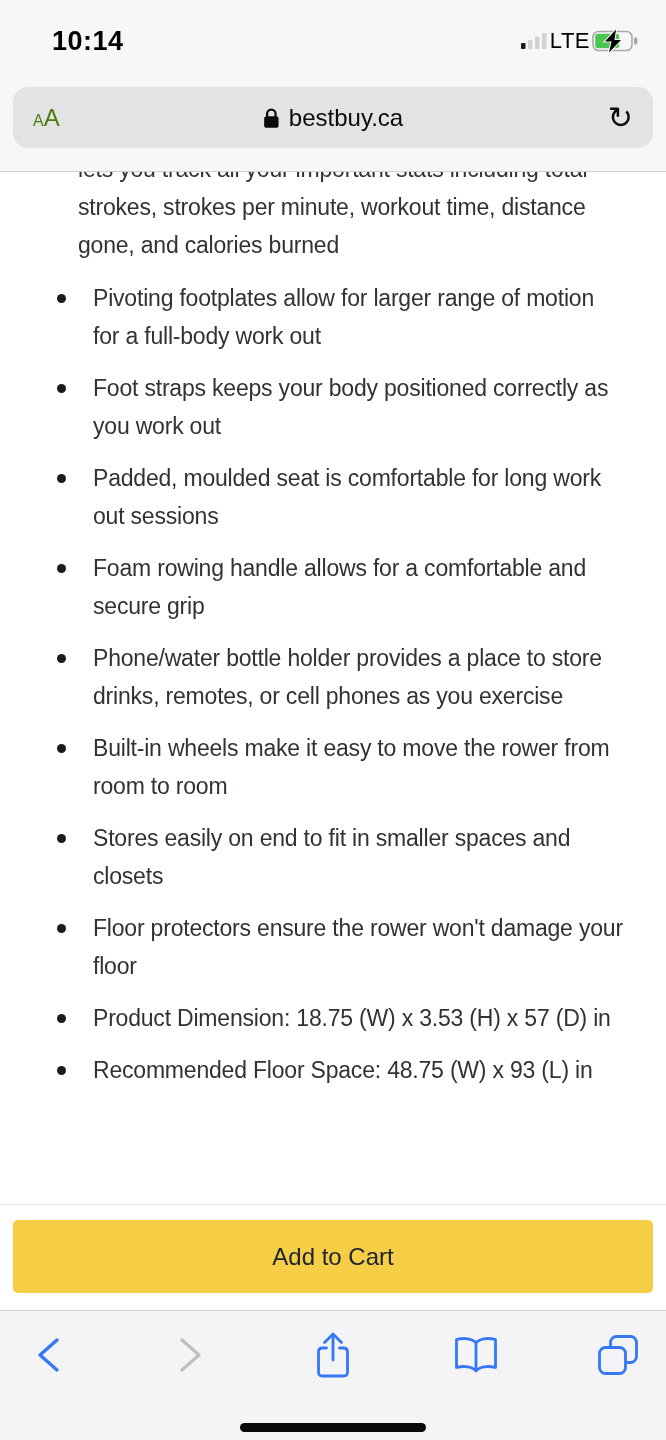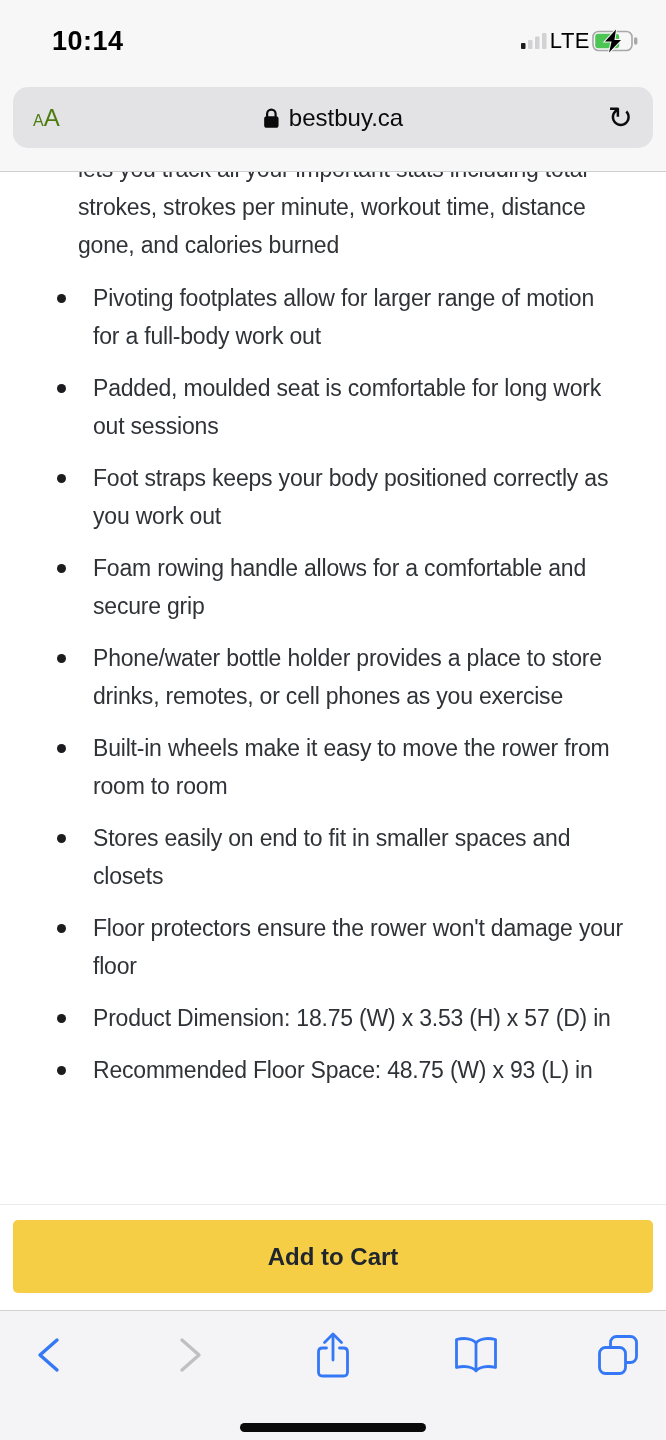--- a/index.html
+++ b/index.html
@@ -59,21 +59,21 @@
 
   
   .cart-section {
     position:absolute; top:1204px; left:0; right:0; height:106px;
     background:#ffffff; border-top:1px solid #e9ecef; z-index:15;
   }
   .add-btn {
     position:absolute; left:13px; right:13px; top:15px; height:73px;
     background:#f5ce45; border:none; border-radius:5px;
     font-family:"Liberation Sans", sans-serif;
-    font-size:24px; font-weight:700; color:#20262e;
+    font-size:24px; font-weight:400; color:#20262e;
     display:flex; align-items:center; justify-content:center; cursor:pointer;
   }
 
   
   .toolbar {
     position:absolute; top:1310px; left:0; right:0; height:130px;
     background:#f4f4f6; border-top:1px solid #d2d2d4; z-index:20;
   }
   .tb-icons {
     position:absolute; top:12px; left:0; right:0; height:64px;
@@ -124,22 +124,22 @@
       </span>
       <span class="refresh-btn">↻</span>
     </div>
   </div>
 
   <div class="content">
     <div class="text-col">
       <div class="clipped-par">lets you track all your important stats including total strokes, strokes per minute, workout time, distance gone, and calories burned</div>
       <ul class="bullets">
         <li><span class="dot"></span><span>Pivoting footplates allow for larger range of motion for a full-body work out</span></li>
+        <li><span class="dot"></span><span>Foot straps keeps your body positioned correctly as you work out</span></li>
         <li><span class="dot"></span><span>Padded, moulded seat is comfortable for long work out sessions</span></li>
-        <li><span class="dot"></span><span>Foot straps keeps your body positioned correctly as you work out</span></li>
         <li><span class="dot"></span><span>Foam rowing handle allows for a comfortable and secure grip</span></li>
         <li><span class="dot"></span><span>Phone/water bottle holder provides a place to store drinks, remotes, or cell phones as you exercise</span></li>
         <li><span class="dot"></span><span>Built-in wheels make it easy to move the rower from room to room</span></li>
         <li><span class="dot"></span><span>Stores easily on end to fit in smaller spaces and closets</span></li>
         <li><span class="dot"></span><span>Floor protectors ensure the rower won't damage your floor</span></li>
         <li><span class="dot"></span><span>Product Dimension: 18.75 (W) x 3.53 (H) x 57 (D) in</span></li>
         <li><span class="dot"></span><span>Recommended Floor Space: 48.75 (W) x 93 (L) in</span></li>
       </ul>
     </div>
   </div>

